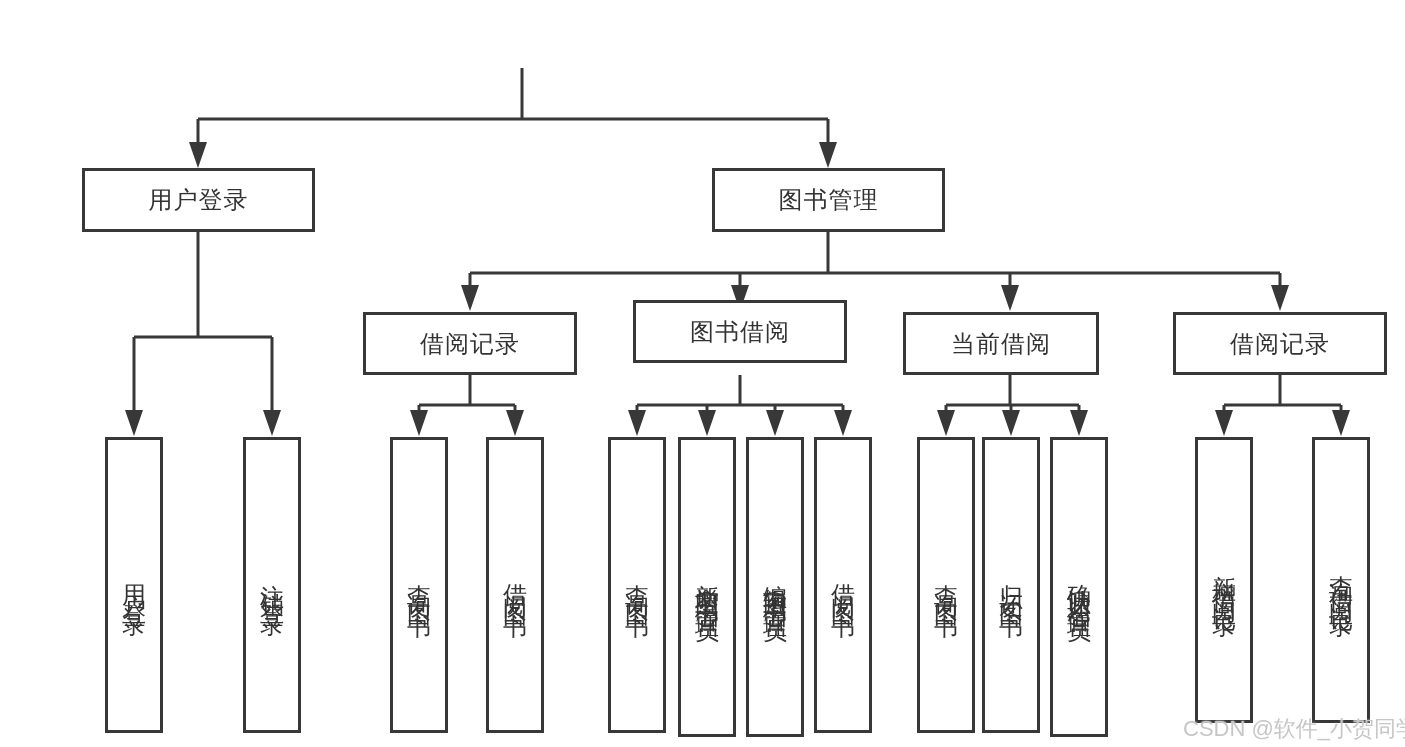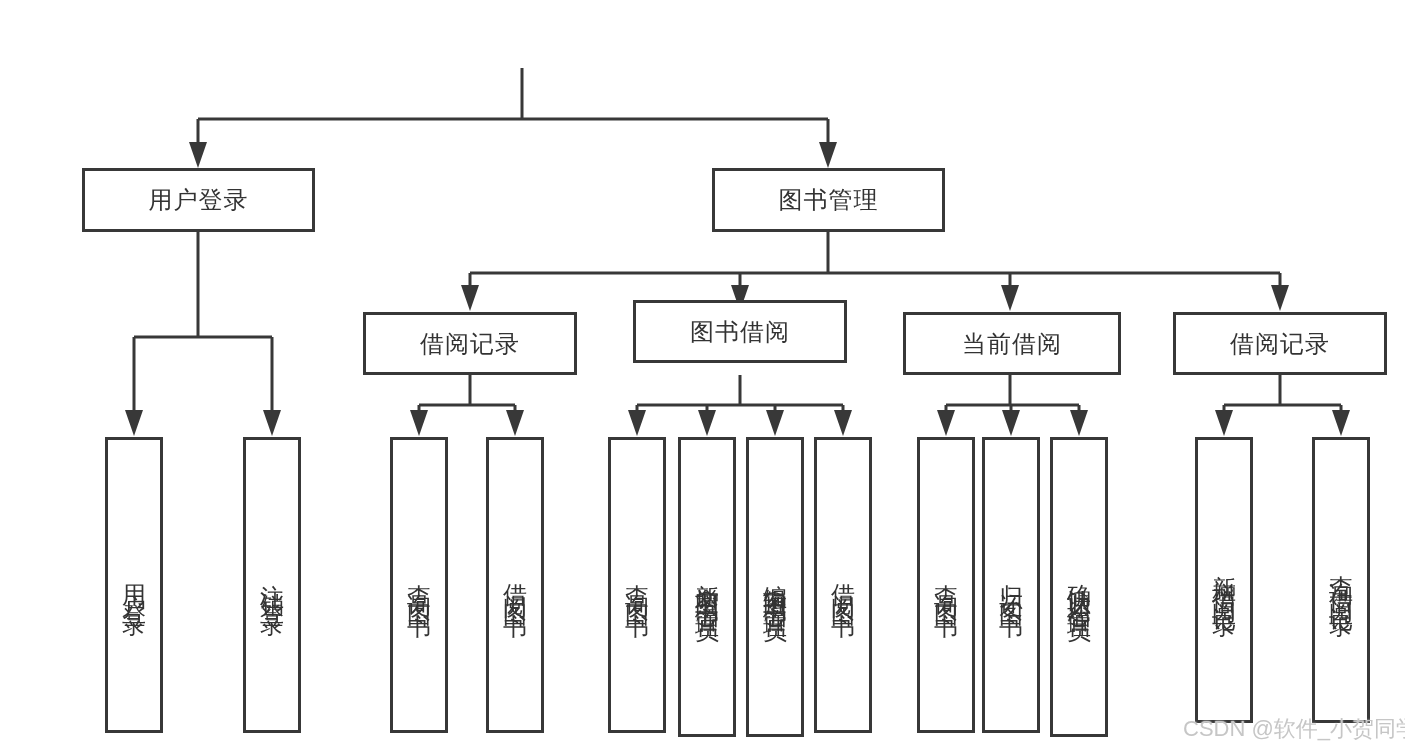--- a/index.html
+++ b/index.html
@@ -113,21 +113,21 @@
   <div class="node hbox" style="left:712px; top:168px; width:233px; height:64px;">
     <span>图书管理</span>
   </div>
 
   <div class="node hbox" style="left:363px; top:312px; width:214px; height:63px;">
     <span>借阅记录</span>
   </div>
   <div class="node hbox" style="left:633px; top:300px; width:214px; height:63px;">
     <span>图书借阅</span>
   </div>
-  <div class="node hbox" style="left:903px; top:312px; width:218px; height:63px;">
+  <div class="node hbox" style="left:903px; top:312px; width:196px; height:63px;">
     <span>当前借阅</span>
   </div>
   <div class="node hbox" style="left:1173px; top:312px; width:214px; height:63px;">
     <span>借阅记录</span>
   </div>
 
   <div class="node vbox" style="left:105px; top:437px; width:58px; height:296px;">
     <span class="vtext">用户登录</span>
   </div>
   <div class="node vbox" style="left:243px; top:437px; width:58px; height:296px;">

